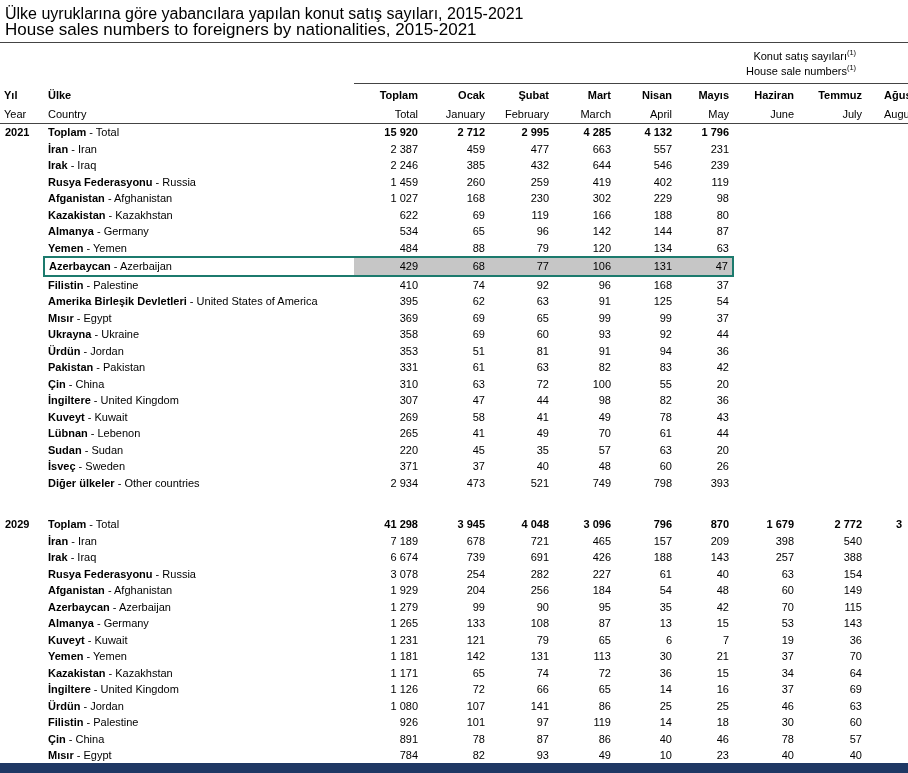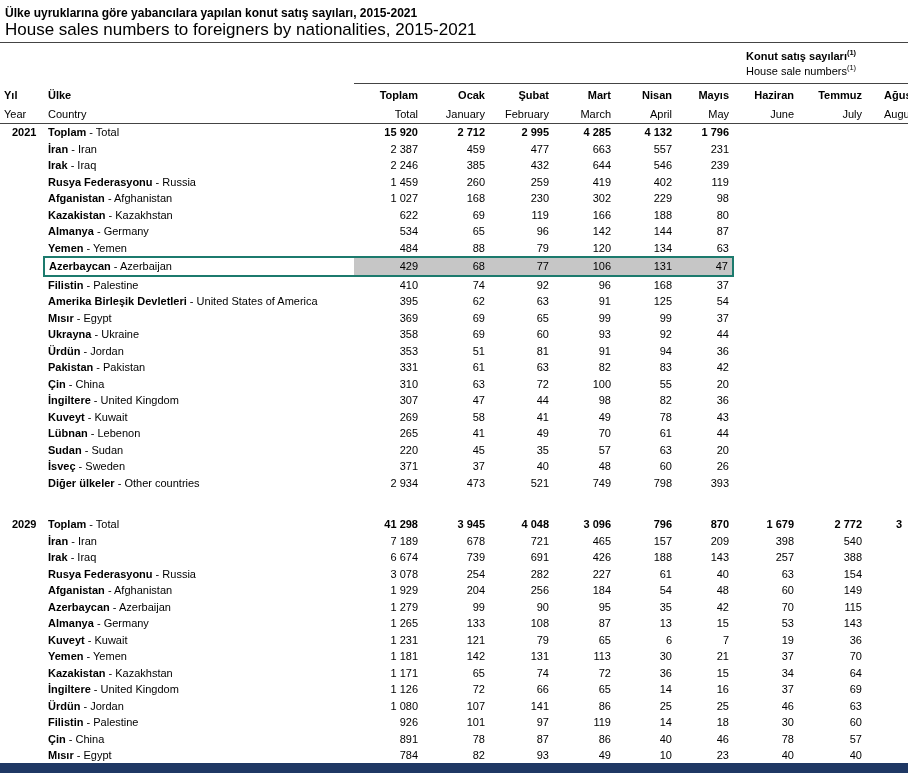--- a/index.html
+++ b/index.html
@@ -6,41 +6,41 @@
     --hlbg:#c6c6c6;
     --hlb:#1c7a6d;
     --bar:#1f3864;
     --rule:#444;
   }
   *{box-sizing:border-box;}
   body{margin:0;background:#fff;color:#000;font-family:"Liberation Sans","DejaVu Sans",sans-serif;}
   .viewport{position:relative;width:908px;height:773px;overflow:hidden;background:#fff;}
 
   .titleblock{padding:6px 8px 5px 5px;border-bottom:1px solid var(--rule);}
-  .title{font-size:12px;font-weight:bold;margin:0;line-height:15px;}
+  .title{font-size:16px;font-weight:normal;margin:0;line-height:15px;}
   .subtitle{font-size:17px;font-weight:normal;margin:1px 0 0 0;line-height:15px;}
 
   table{border-collapse:collapse;table-layout:fixed;width:930px;}
   th,td{font-size:11px;font-weight:normal;padding:0 4px;white-space:nowrap;overflow:visible;}
   thead th{vertical-align:bottom;}
   .num{text-align:right;}
   .l{text-align:left;}
   .b{font-weight:bold;}
   sup{font-size:7.5px;vertical-align:super;line-height:0;}
 
   .group-head{padding:6px 74px 4px 0;text-align:right;border-bottom:1px solid var(--rule);line-height:15px;}
-  .gh-tr{font-weight:bold;}
+  .gh-tr{font-weight:normal;}
   .colrow th{height:20px;line-height:14px;padding-bottom:2px;}
   .colrow-en th{border-bottom:1px solid var(--rule);}
 
   tbody td{height:16.5px;line-height:16.5px;}
   tr.spacer td{height:25px;}
   th.aug{text-align:left;padding-left:18px;}
   td.aug{text-align:left;padding-left:30px;}
-  td.year{padding-left:12px;margin-top:12px;}
+  td.year{padding-left:5px;margin-top:12px;}
   tr.totrow td.num{font-weight:bold;}
 
   
   tr.hl td.country,
   tr.hl td.c0, tr.hl td.c1, tr.hl td.c2, tr.hl td.c3, tr.hl td.c4, tr.hl td.c5{
     border-top:2px solid var(--hlb);
     border-bottom:2px solid var(--hlb);
   }
   tr.hl td.c0, tr.hl td.c1, tr.hl td.c2, tr.hl td.c3, tr.hl td.c4, tr.hl td.c5{
     background:var(--hlbg);

